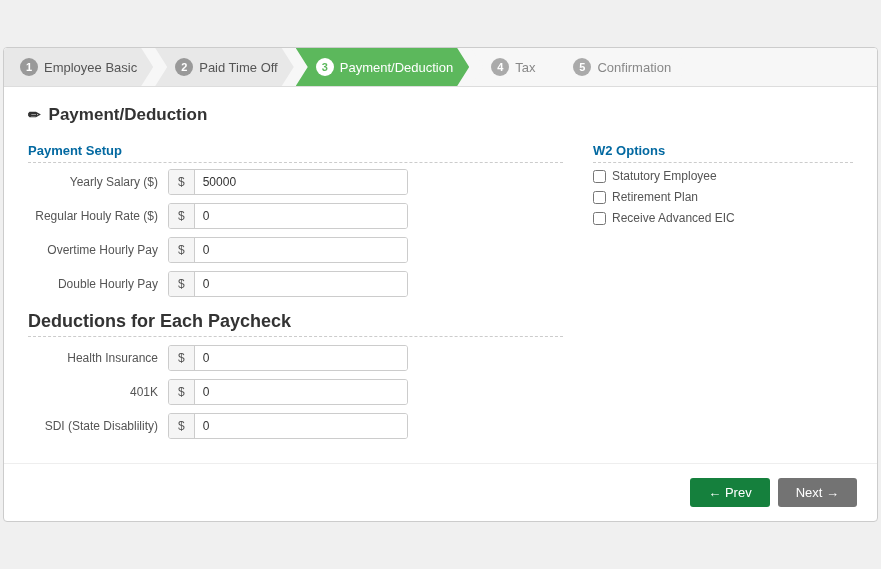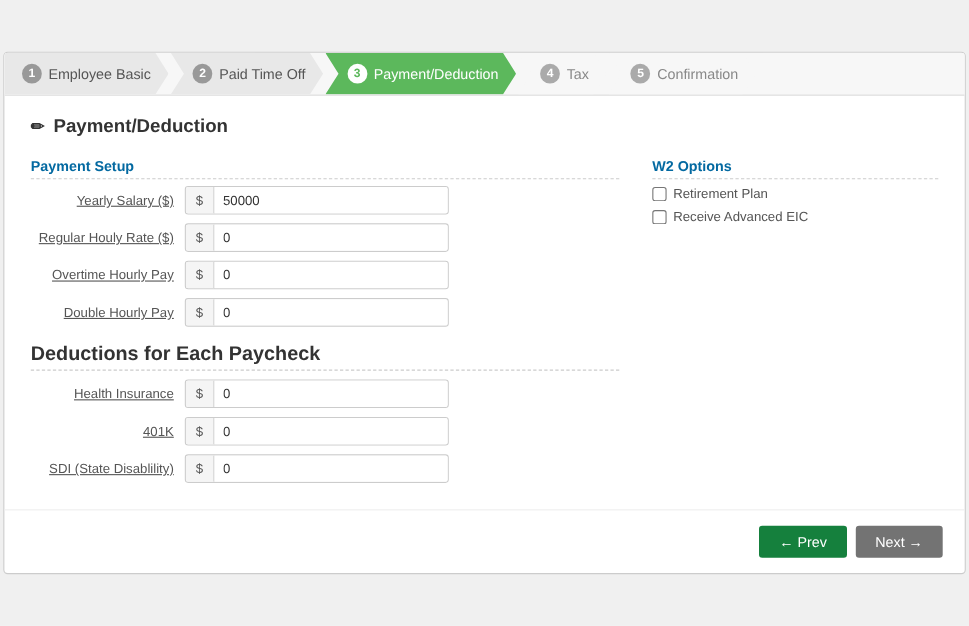--- a/index.html
+++ b/index.html
@@ -118,21 +118,20 @@
       display: flex;
       align-items: center;
       margin-bottom: 8px;
     }
     .form-label {
       text-align: right;
       min-width: 140px;
       padding-right: 10px;
       color: #555;
       font-size: 12px;
-      text-decoration: underline;
     }
     .input-group {
       display: flex;
       align-items: center;
       border: 1px solid #ccc;
       border-radius: 3px;
       overflow: hidden;
       width: 240px;
     }
     .input-prefix {
@@ -291,20 +290,24 @@
           <div class="input-group">
             <span class="input-prefix">$</span>
             <input type="text" class="form-input" value="0" style="">
           </div>
         </div>
       </div>
 
       <div class="right-col">
         <div class="section-title">W2 Options</div>
 
+        <div class="w2-checkbox-row">
+          <input type="checkbox" id="statutory-emp" style="">
+          <label for="statutory-emp">Statutory Employee</label>
+        </div>
 
         <div class="w2-checkbox-row">
           <input type="checkbox" id="retirement-plan" style="">
           <label for="retirement-plan">Retirement Plan</label>
         </div>
 
         <div class="w2-checkbox-row">
           <input type="checkbox" id="receive-eic" style="">
           <label for="receive-eic">Receive Advanced EIC</label>
         </div>

